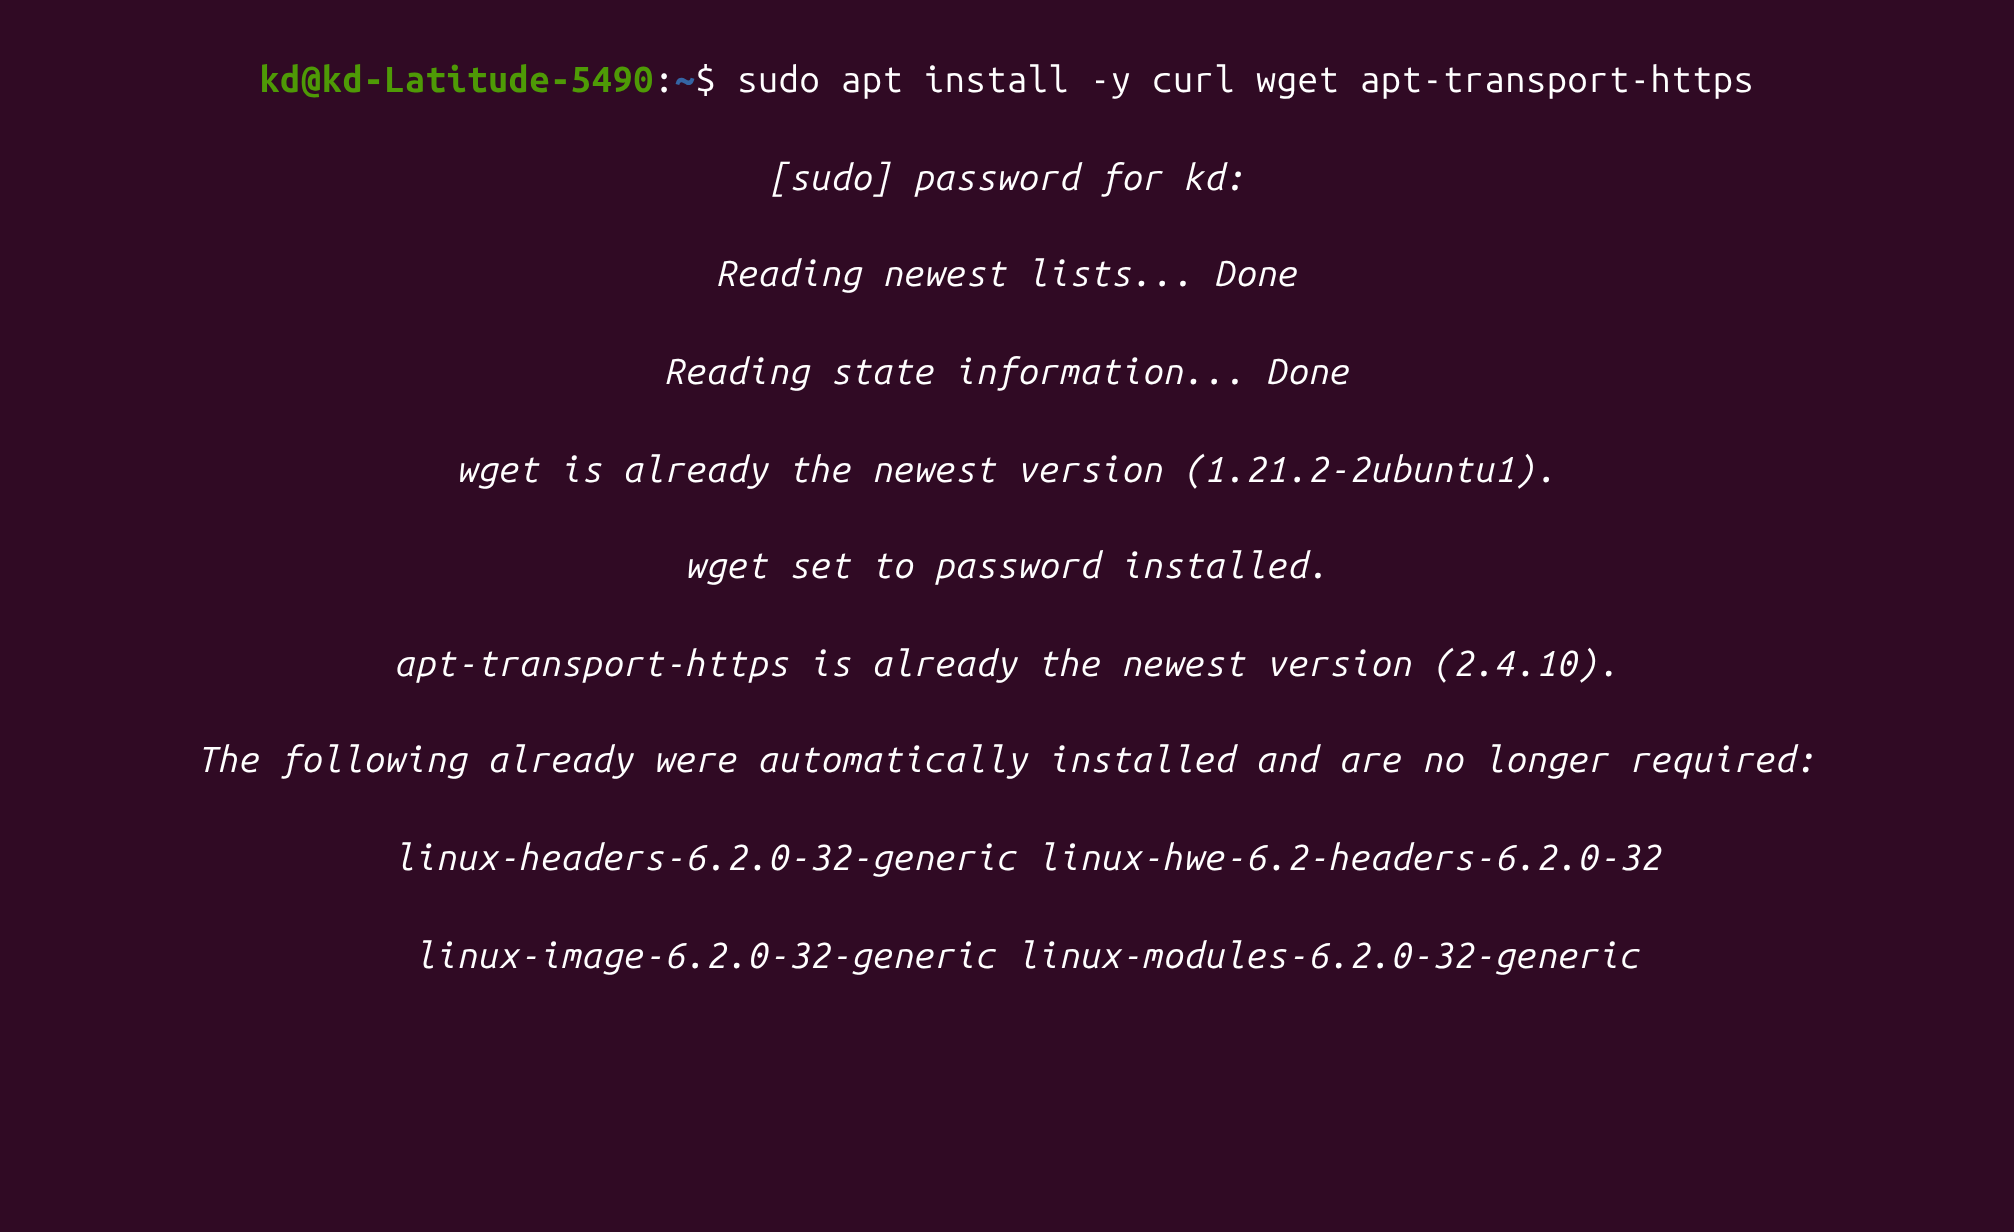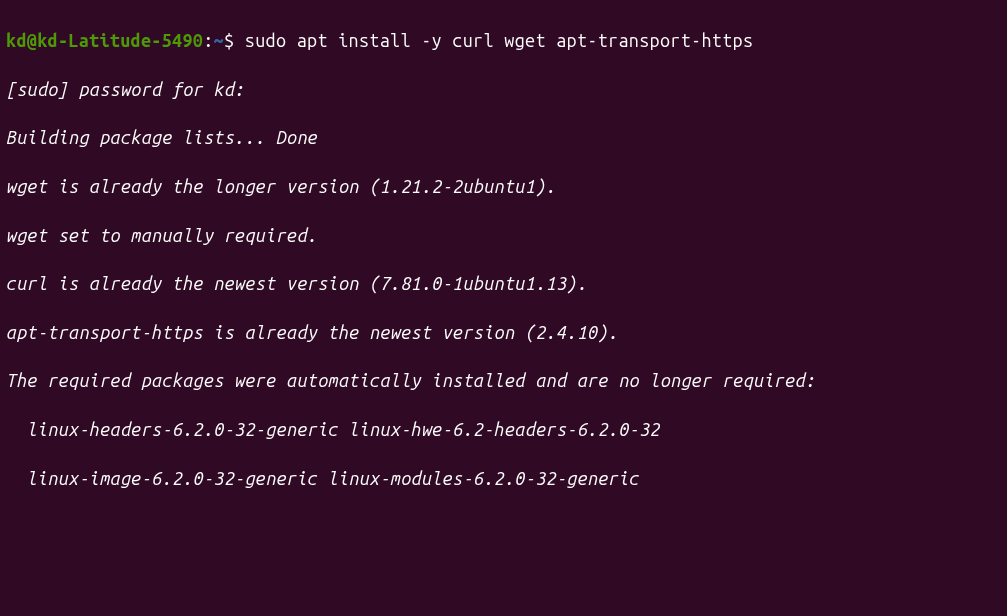--- a/index.html
+++ b/index.html
@@ -39,33 +39,34 @@
     }
     .command {
       color: #ffffff;
     }
     .output {
       color: #ffffff;
       font-style: italic;
     }
     .line {
       display: block;
+      text-align: center;
     }
   </style>
 </head>
 <body>
 
 <div class="terminal">
 <span class="line"><span class="prompt-user">kd@kd-Latitude-5490</span><span class="prompt-colon">:</span><span class="prompt-path">~</span><span class="prompt-dollar">$ </span><span class="command">sudo apt install -y curl wget apt-transport-https</span></span>
 <span class="line output">[sudo] password for kd:</span>
-<span class="line output">Building package lists... Done</span>
-<span class="line output">wget is already the longer version (1.21.2-2ubuntu1).</span>
-<span class="line output">wget set to manually required.</span>
-<span class="line output">curl is already the newest version (7.81.0-1ubuntu1.13).</span>
+<span class="line output">Reading newest lists... Done</span>
+<span class="line output">Reading state information... Done</span>
+<span class="line output">wget is already the newest version (1.21.2-2ubuntu1).</span>
+<span class="line output">wget set to password installed.</span>
 <span class="line output">apt-transport-https is already the newest version (2.4.10).</span>
-<span class="line output">The required packages were automatically installed and are no longer required:</span>
+<span class="line output">The following already were automatically installed and are no longer required:</span>
 <span class="line output">  linux-headers-6.2.0-32-generic linux-hwe-6.2-headers-6.2.0-32</span>
 <span class="line output">  linux-image-6.2.0-32-generic linux-modules-6.2.0-32-generic</span>
 
 
 
 
 </div>
 
 </body></html>

